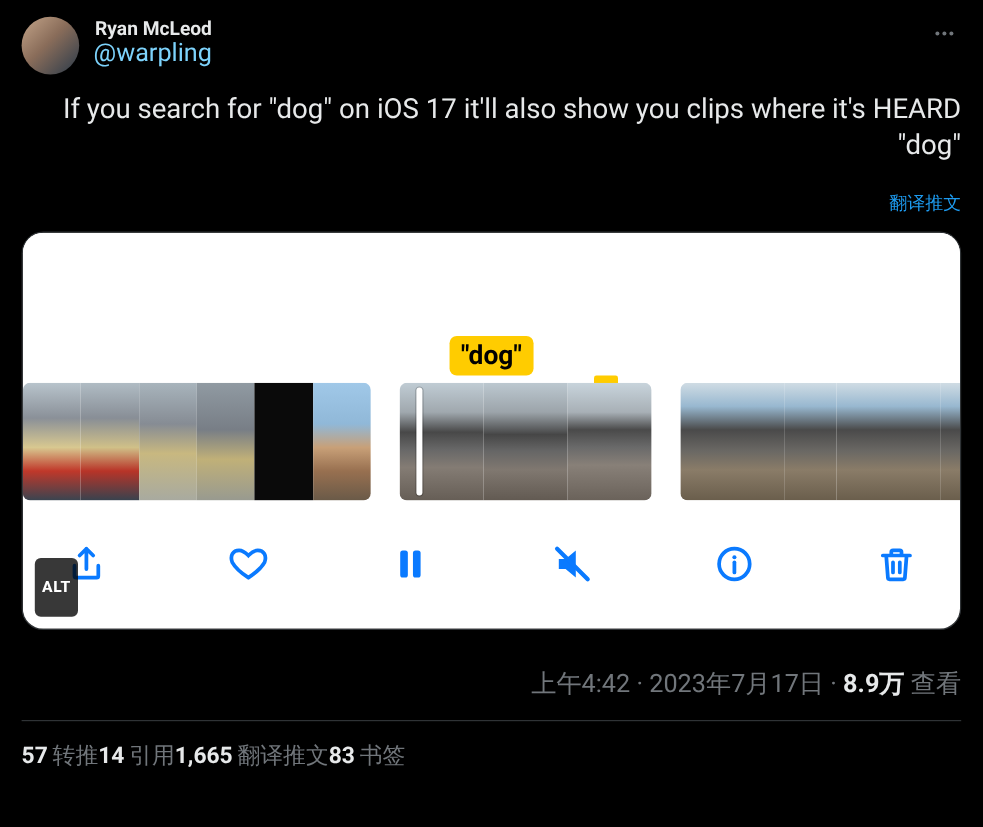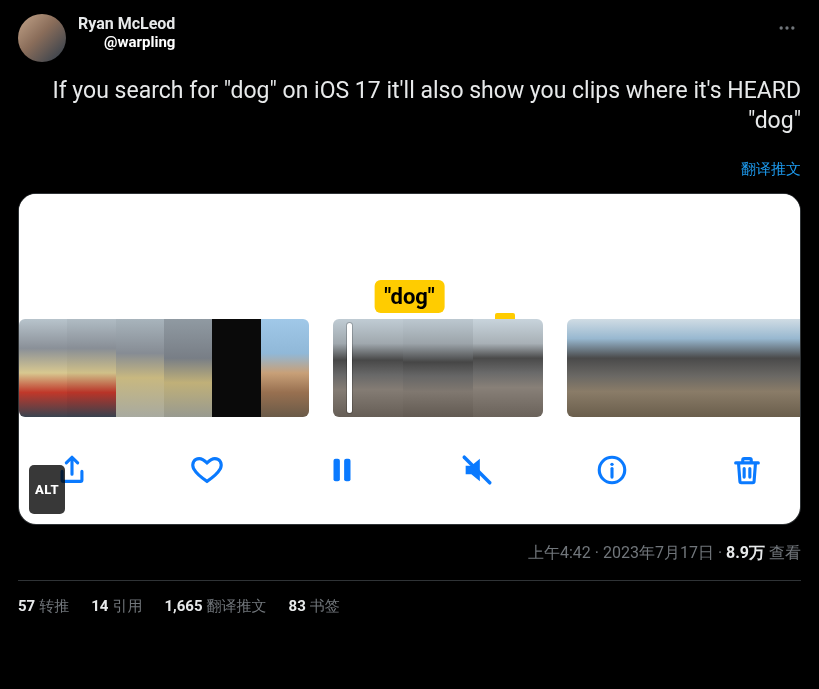--- a/index.html
+++ b/index.html
@@ -28,21 +28,21 @@
     background: linear-gradient(135deg, #c4a58a 0%, #8a6d5a 45%, #2a3a4a 100%);
     flex-shrink: 0;
     display: flex;
     align-items: center;
     justify-content: center;
     overflow: hidden;
     font-size: 28px;
   }
   .user-block { display: flex; flex-direction: column; line-height: 1.2; }
   .display-name { font-weight: 700; font-size: 16px; color: #e7e9ea; }
-  .handle { font-size: 15px; color: #ffffff; font-weight: bold; }
+  .handle { font-size: 21px; color: #7dd3fc; }
   .more-btn {
     position: absolute;
     right: 0;
     top: 0;
     color: #71767b;
     padding: 4px;
     border-radius: 50%;
     cursor: pointer;
   }
   .more-btn svg { width: 20px; height: 20px; }
@@ -168,35 +168,34 @@
     bottom: 10px;
     background: rgba(0,0,0,0.78);
     color: #fff;
     font-size: 13px;
     font-weight: 800;
     padding: 17px 6px;
     border-radius: 5px;
     letter-spacing: 0.5px;
   }
   .meta-line {
-    margin-top: 18px;
-    font-size: 16px;
+    margin-top: 31px;
+    font-size: 21px;
     color: #71767b;
   }
   .meta-line .strong { color: #e7e9ea; font-weight: 700; }
   .divider {
     height: 1px;
     background: #2f3336;
     margin-top: 16px;
   }
   .stats {
     display: flex;
-    gap: 22px;
     padding-top: 16px;
-    font-size: 15px;
+    font-size: 19px;
     color: #71767b;
   }
   .stat .num { color: #e7e9ea; font-weight: 700; margin-right: 4px; }
 </style>
 </head>
 <body>
 
 <div class="tweet">
 
   <div class="header">

